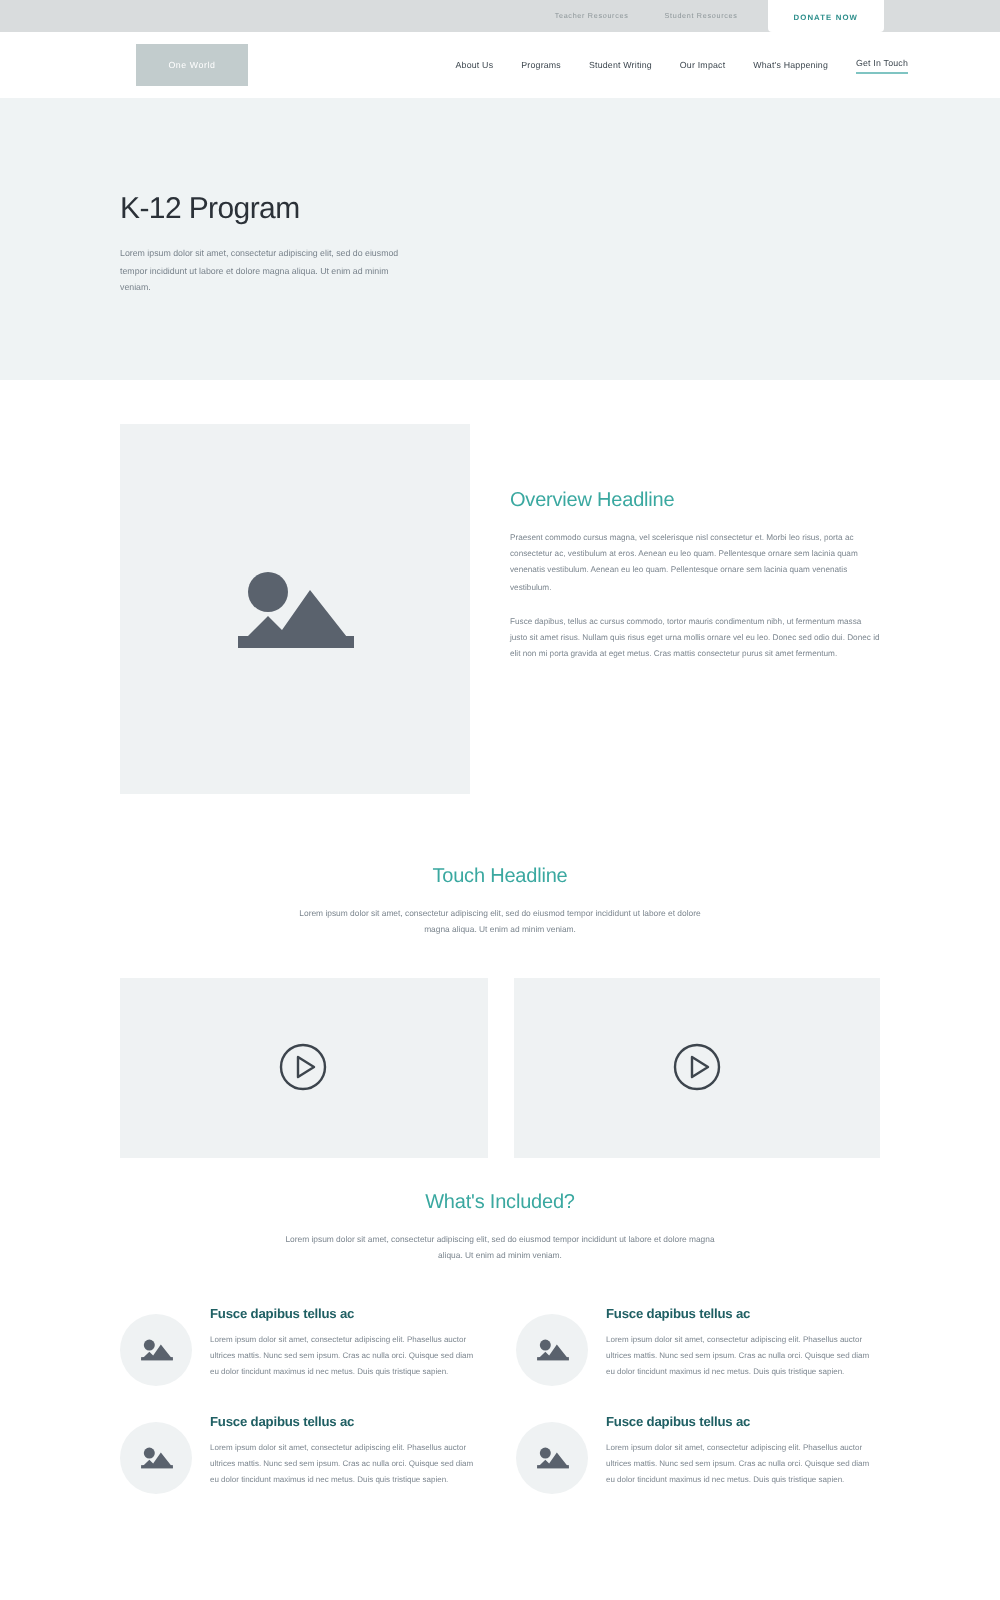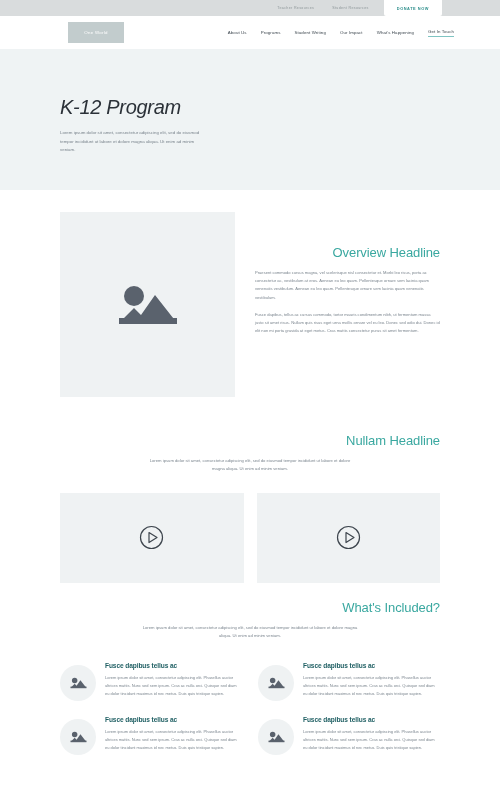--- a/index.html
+++ b/index.html
@@ -76,26 +76,25 @@
     padding-bottom:2px;
   }
 
   
   .hero {
     background:#eff3f4;
     height:141px;
     padding:47px 0 0 60px;
   }
   .hero-title {
-    font-size:20px;
+    font-size:15px;
     color:#2b3138;
     font-weight:normal;
     letter-spacing:-0.3px;
     margin-bottom:10px;
-    font-style:italic;
   }
   .hero-text {
     font-size:4.4px;
     line-height:1.95;
     color:#79838c;
     max-width:150px;
   }
 
   
   .section { padding:0 60px; }
@@ -108,26 +107,25 @@
   }
   .overview-figure {
     width:175px; height:185px;
     background:#eff2f3;
     display:flex; align-items:center; justify-content:center;
     flex-shrink:0;
   }
   .ph-icon { display:block; }
   .overview-body { padding-top:33px; }
   .headline-teal {
-    font-size:13px;
+    font-size:10px;
     color:#3aa8a0;
     font-weight:normal;
     letter-spacing:-0.1px;
     margin-bottom:9px;
-    text-align:right;
   }
   .body-text {
     font-size:4.1px;
     line-height:2.0;
     color:#7c868f;
   }
   .body-text + .body-text { margin-top:9px; }
 
   
   .video-section { padding-top:36px; text-align:center; }
@@ -227,21 +225,21 @@
     </svg>
   </div>
   <div class="overview-body">
     <h2 class="headline-teal">Overview Headline</h2>
     <p class="body-text">Praesent commodo cursus magna, vel scelerisque nisl consectetur et. Morbi leo risus, porta ac consectetur ac, vestibulum at eros. Aenean eu leo quam. Pellentesque ornare sem lacinia quam venenatis vestibulum. Aenean eu leo quam. Pellentesque ornare sem lacinia quam venenatis vestibulum.</p>
     <p class="body-text">Fusce dapibus, tellus ac cursus commodo, tortor mauris condimentum nibh, ut fermentum massa justo sit amet risus. Nullam quis risus eget urna mollis ornare vel eu leo. Donec sed odio dui. Donec id elit non mi porta gravida at eget metus. Cras mattis consectetur purus sit amet fermentum.</p>
   </div>
 </div>
 
 <div class="section video-section">
-  <h2 class="headline-teal">Nullam Headline</h2>
+  <h2 class="headline-teal">Touch Headline</h2>
   <p class="video-sub">Lorem ipsum dolor sit amet, consectetur adipiscing elit, sed do eiusmod tempor incididunt ut labore et dolore magna aliqua. Ut enim ad minim veniam.</p>
   <div class="video-grid">
     <div class="video-tile">
       <svg width="25" height="25" viewBox="0 0 25 25">
         <circle cx="12.5" cy="12.5" r="11" fill="none" stroke="#3d454d" stroke-width="1.2"></circle>
         <path d="M10 7.5 L18 12.5 L10 17.5 Z" fill="none" stroke="#3d454d" stroke-width="1.2" stroke-linejoin="round"></path>
       </svg>
     </div>
     <div class="video-tile">
       <svg width="25" height="25" viewBox="0 0 25 25">

